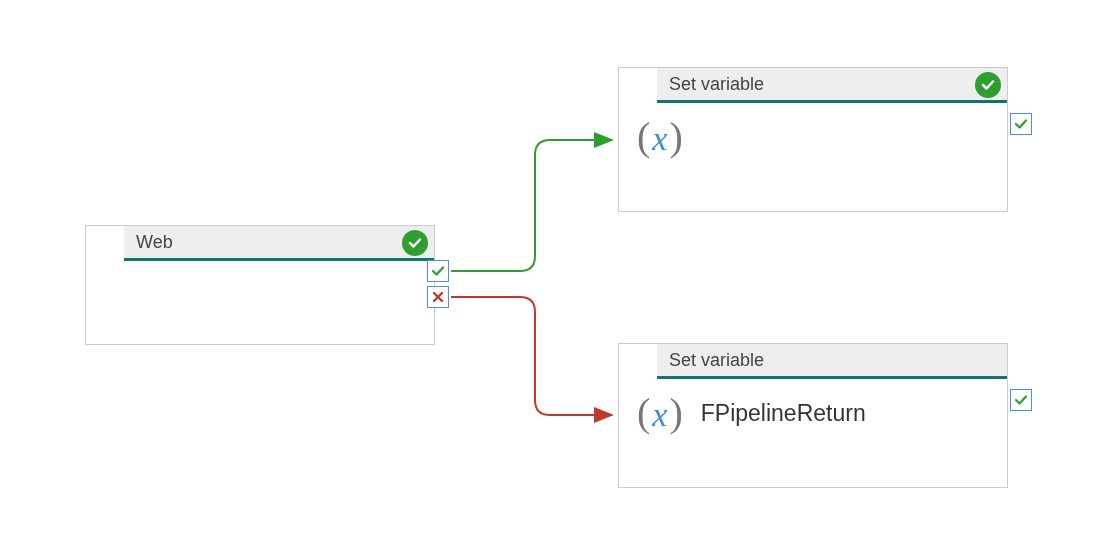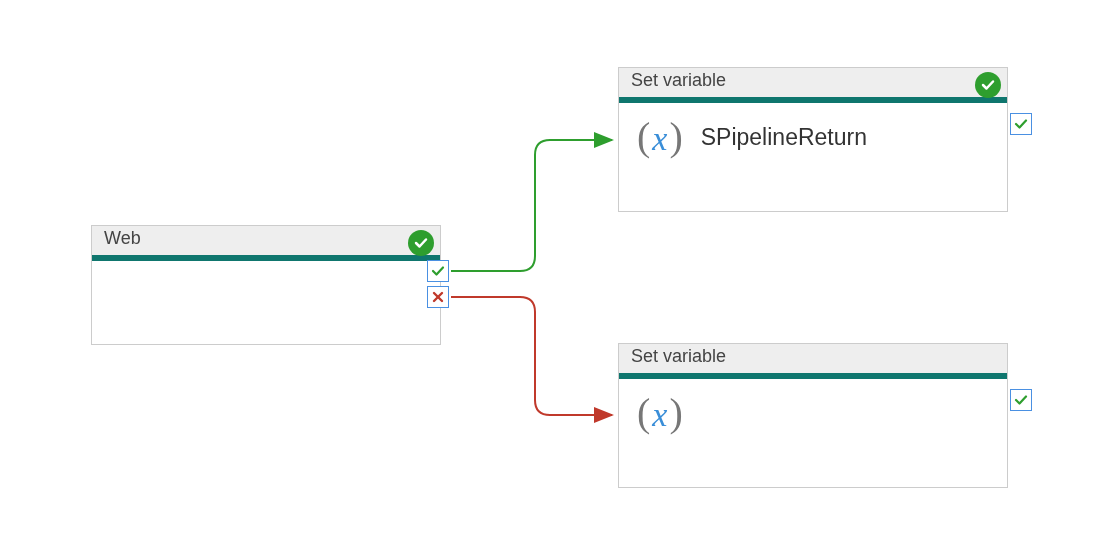--- a/index.html
+++ b/index.html
@@ -11,29 +11,30 @@
     overflow: hidden;
   }
   .node {
     position: absolute;
     background: #fff;
     border: 1px solid #ccc;
     box-sizing: border-box;
   }
   .node-header {
     background: #eeeeee;
-    border-bottom: 6px solid #0f766e;
+    border-bottom: 3px solid #0f766e;
     padding: 6px 12px;
     font-size: 18px;
     color: #444;
     height: 35px;
     box-sizing: border-box;
     display: flex;
-    align-items: flex-end;
+    align-items: flex-start;
     position: relative;
+    margin-left: 38px;
   }
   .node-body {
     padding: 14px 18px;
     display: flex;
     align-items: center;
     gap: 18px;
     font-size: 23px;
     color: #333;
   }
   .status-badge {
@@ -95,21 +96,21 @@
     <marker id="arrow-red" markerWidth="10" markerHeight="10" refX="9" refY="4" orient="auto">
       <path d="M0,0 L10,4 L0,8 Z" fill="#c0392b"></path>
     </marker>
   </defs>
 
   <path d="M451 271 L520 271 Q535 271 535 256 L535 155 Q535 140 550 140 L612 140" fill="none" stroke="#2e9e2e" stroke-width="2" marker-end="url(#arrow-green)"></path>
 
   <path d="M451 297 L520 297 Q535 297 535 312 L535 400 Q535 415 550 415 L612 415" fill="none" stroke="#c0392b" stroke-width="2" marker-end="url(#arrow-red)"></path>
 </svg>
 
-<div class="node" style="left:91px; top:225px; width:350px; height:120px;">
+<div class="node" style="left:85px; top:225px; width:350px; height:120px;">
   <div class="node-header">
     <span>Web</span>
     <span class="status-badge">
       <svg viewBox="0 0 16 16">
           <path d="M3 8 L6.5 11.5 L13 4.5" stroke="#fff" stroke-width="2.5" fill="none" stroke-linecap="round" stroke-linejoin="round"></path>
         </svg>
     </span>
   </div>
 </div>
 
@@ -129,34 +130,34 @@
   <div class="node-header">
     <span>Set variable</span>
     <span class="status-badge">
       <svg viewBox="0 0 16 16">
           <path d="M3 8 L6.5 11.5 L13 4.5" stroke="#fff" stroke-width="2.5" fill="none" stroke-linecap="round" stroke-linejoin="round"></path>
         </svg>
     </span>
   </div>
   <div class="node-body">
     <span class="var-icon">(<span class="x">x</span>)</span>
-    <span>SPipelineReturn</span>
   </div>
 </div>
 <div class="connector-box success" style="left:1010px; top:113px;">
   <svg viewBox="0 0 14 14">
       <path d="M2 7 L5.5 10.5 L12 3.5" stroke="#2e9e2e" stroke-width="2.2" fill="none" stroke-linecap="round" stroke-linejoin="round"></path>
     </svg>
 </div>
 
 <div class="node" style="left:618px; top:343px; width:390px; height:145px;">
   <div class="node-header">
     <span>Set variable</span>
   </div>
   <div class="node-body">
     <span class="var-icon">(<span class="x">x</span>)</span>
+    <span>FPipelineReturn</span>
   </div>
 </div>
 <div class="connector-box success" style="left:1010px; top:389px;">
   <svg viewBox="0 0 14 14">
       <path d="M2 7 L5.5 10.5 L12 3.5" stroke="#2e9e2e" stroke-width="2.2" fill="none" stroke-linecap="round" stroke-linejoin="round"></path>
     </svg>
 </div>
 
 </body></html>

